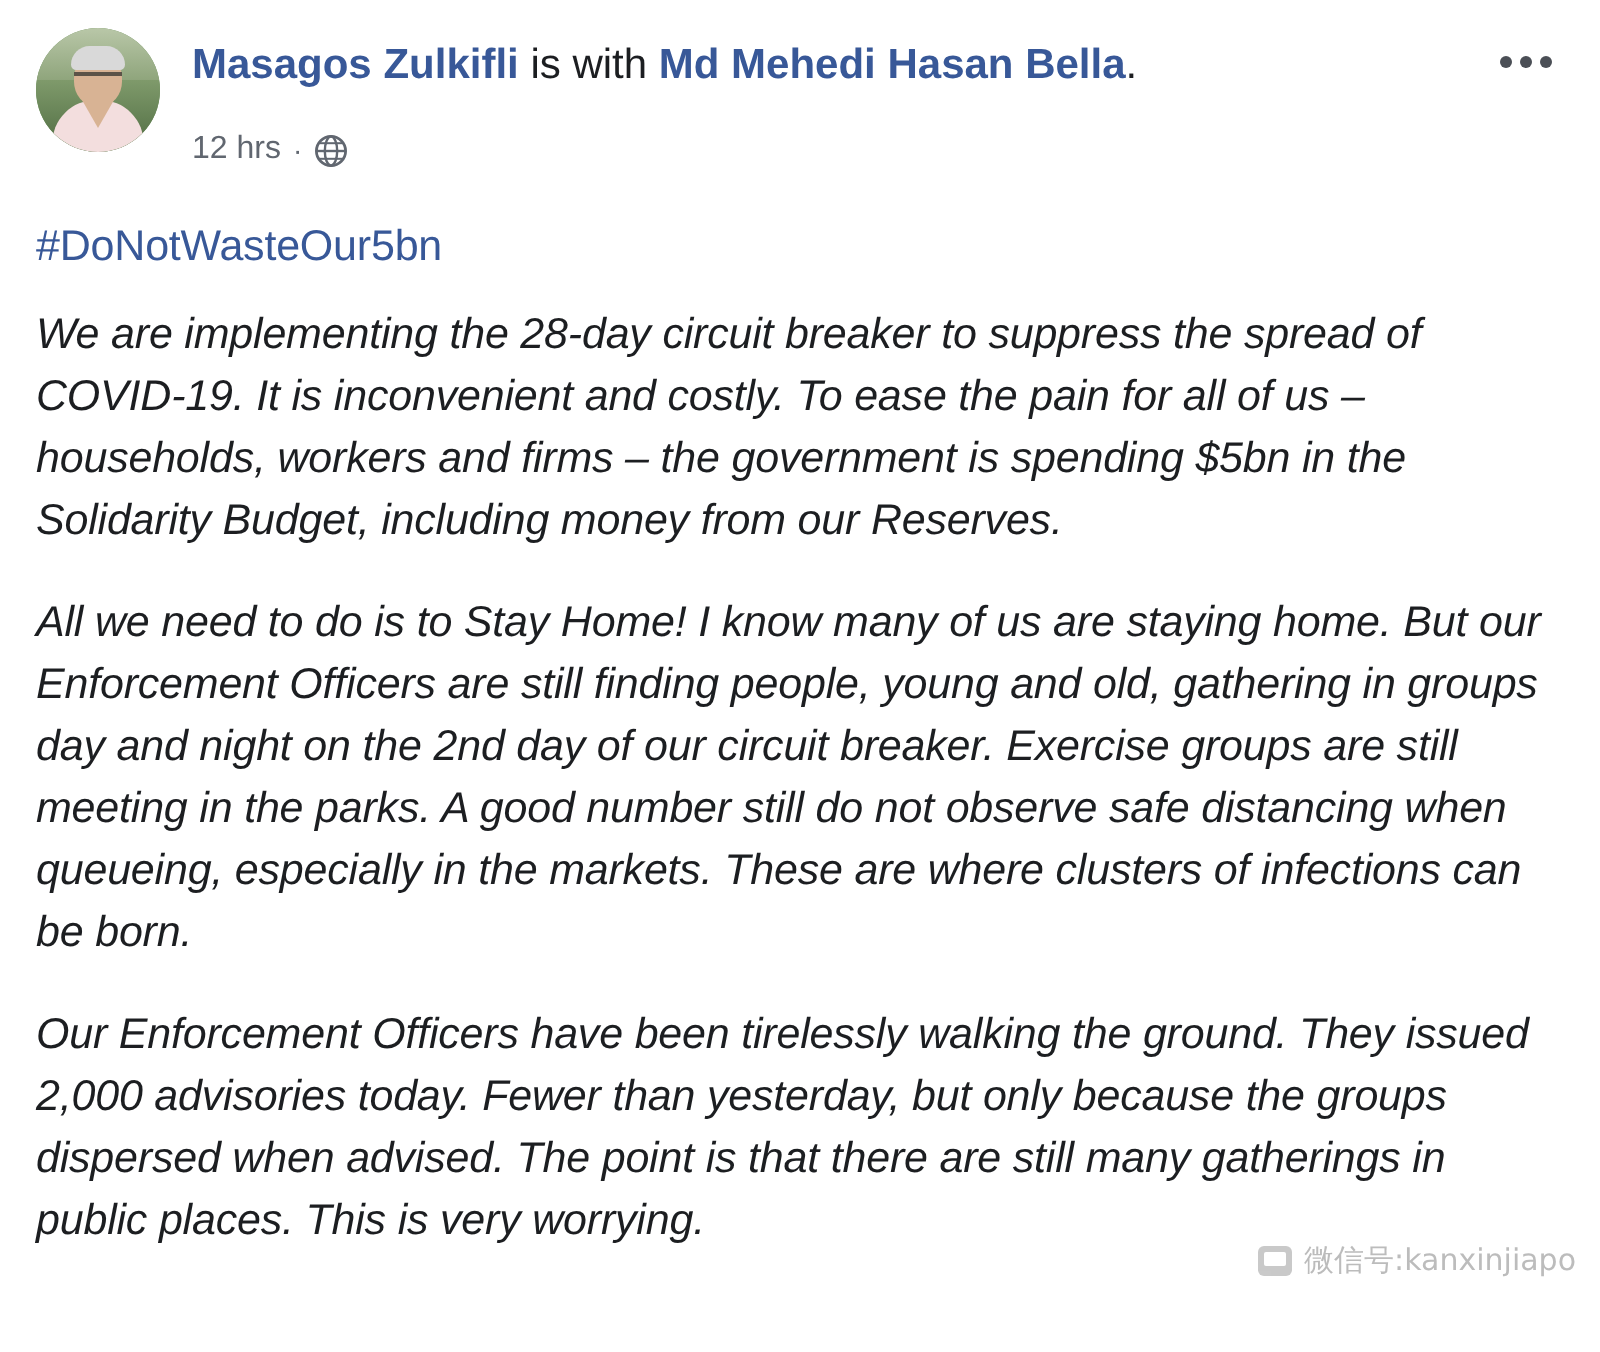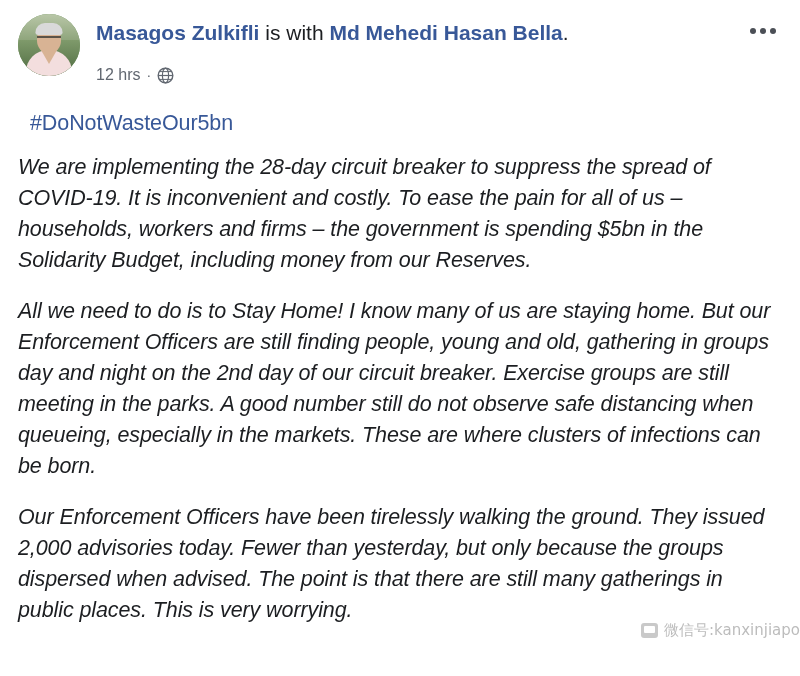--- a/index.html
+++ b/index.html
@@ -168,32 +168,32 @@
     margin-top: 22px;
     font-size: 21.5px;
     line-height: 31px;
     color: #1c1e21;
     letter-spacing: -0.1px;
   }
   .hashtag {
     color: #385898;
     font-size: 21.5px;
     line-height: 30px;
-    margin: 0 0 14px 12px;
+    margin: 0 0 14px 0;
   }
   .para {
     margin: 0 0 20px 0;
     font-style: italic;
   }
   .para:last-child { margin-bottom: 0; }
 
   
   .watermark {
     position: absolute;
-    right: 0;
+    right: 12px;
     bottom: 20px;
     display: flex;
     align-items: center;
     gap: 6px;
     color: #b9b9b9;
     font-size: 15px;
     font-family: "DejaVu Sans", sans-serif;
     opacity: 0.95;
   }
   .wm-icon {

